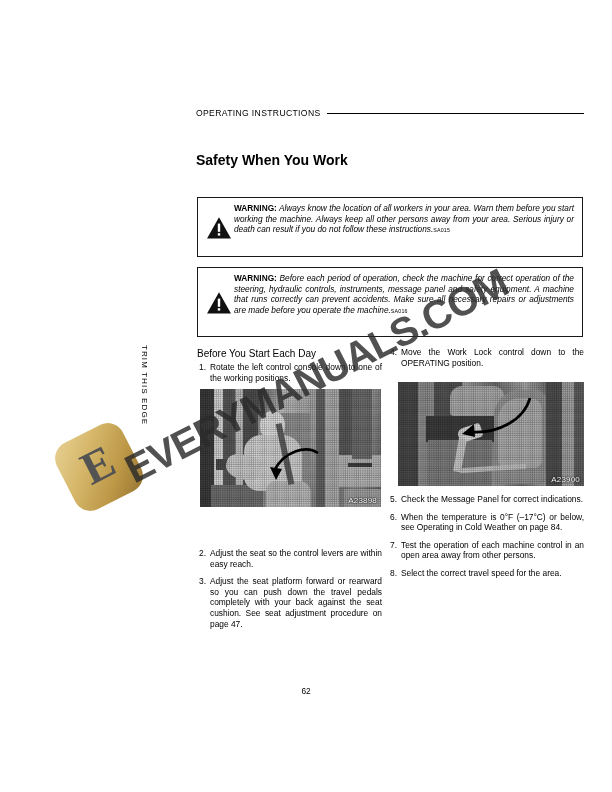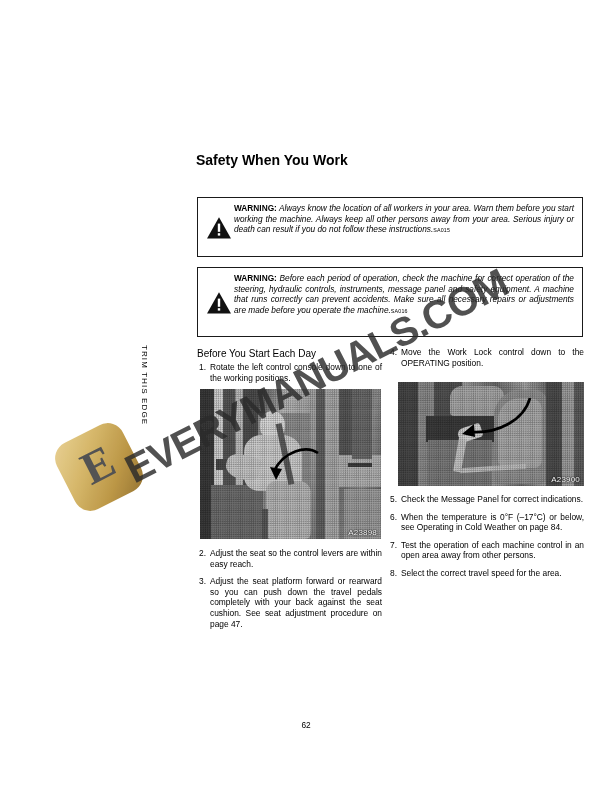--- a/index.html
+++ b/index.html
@@ -169,21 +169,21 @@
   .photo {
     position: relative;
     background: #9a9a9a;
     overflow: hidden;
   }
   #photo-left {
     position: absolute;
     left: 200px;
     top: 389px;
     width: 181px;
-    height: 150px;
+    height: 118px;
   }
   #photo-right {
     position: absolute;
     left: 398px;
     top: 382px;
     width: 186px;
     height: 104px;
   }
   .photo .halftone {
     position: absolute;
@@ -231,21 +231,21 @@
     font-style: italic;
     text-align: justify;
     margin-top: 9px;
   }
   .important b { font-style: normal; font-weight: bold; }
 
   
   #pageno {
     position: absolute;
     left: 0;
-    top: 720px;
+    top: 686px;
     width: 612px;
     text-align: center;
     font-size: 8.3px;
   }
 
   
   #trim-edge {
     position: absolute;
     left: 121px;
     top: 345px;
@@ -301,20 +301,24 @@
     line-height: 1;
     font-family: "Liberation Serif", serif;
     transform: translateY(-2px);
   }
 </style>
 </head>
 <body>
 
 <div id="page">
 
+  <div id="header">
+    <span class="hdr-text">OPERATING INSTRUCTIONS</span>
+    <span class="hdr-rule"></span>
+  </div>
 
   <div id="title-sub">Safety When You Work</div>
 
   <div class="warn-box" id="warn1">
     <div class="warn-inner">
       <div class="warn-icon">
         <svg width="26" height="24" viewBox="0 0 26 24" aria-hidden="true">
           <path d="M13 1.2 L25 22.6 L1 22.6 Z" fill="#111111"></path>
           <rect x="11.8" y="7.6" width="2.4" height="8.2" fill="#ffffff"></rect>
           <rect x="11.8" y="17.2" width="2.4" height="2.4" fill="#ffffff"></rect>

